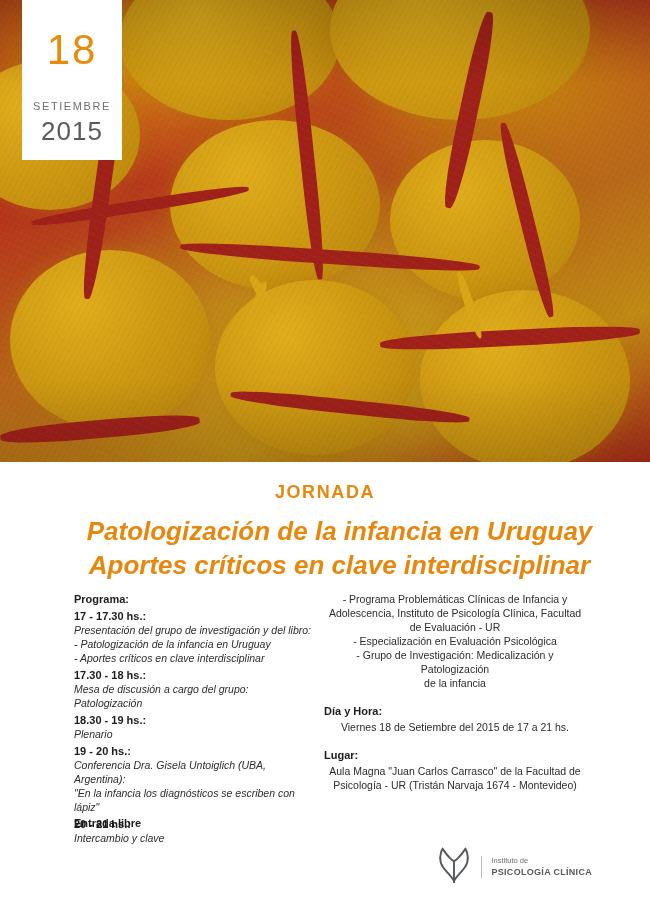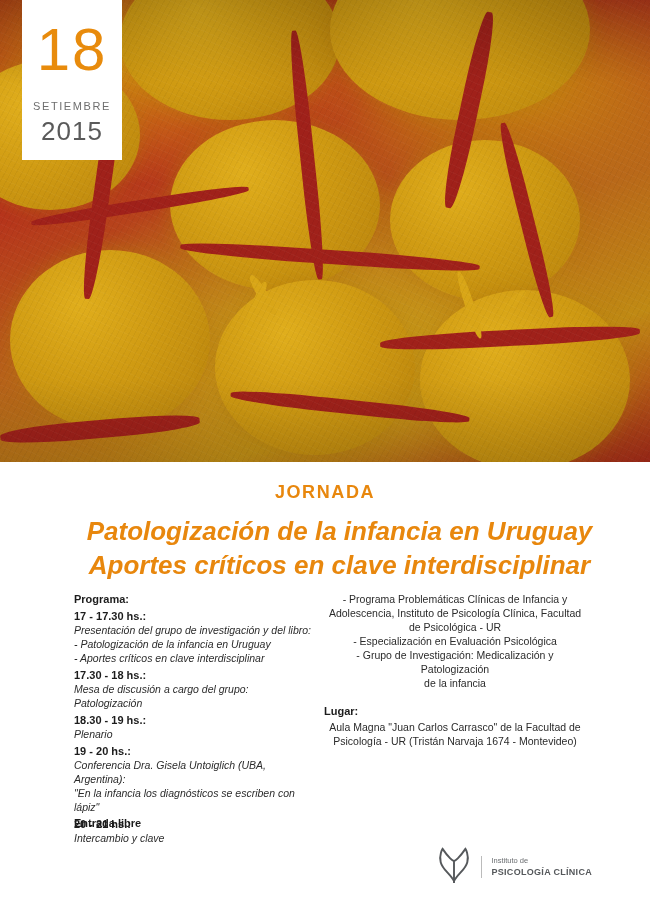--- a/index.html
+++ b/index.html
@@ -79,21 +79,21 @@
     width: 100px;
     height: 160px;
     background: #ffffff;
     z-index: 10;
     text-align: center;
     box-sizing: border-box;
     padding-top: 16px;
   }
   .date-day {
     font-family: "Liberation Sans", sans-serif;
-    font-size: 60px;
+    font-size: 42px;
     font-weight: 400;
     color: #e88b0c;
     letter-spacing: 2px;
     line-height: 56px;
     margin-top: 6px;
   }
   .date-month {
     font-size: 11px;
     letter-spacing: 1.6px;
     color: #6e6e6e;
@@ -333,26 +333,30 @@
       <div>
         <div class="time">20 - 21 hs.:</div>
         <div class="desc">Intercambio y clave</div>
       </div>
     </div>
 
     <div class="col col-right">
       <div>
         <div class="plain">- Programa Problemáticas Clínicas de Infancia y</div>
         <div class="plain">Adolescencia, Instituto de Psicología Clínica, Facultad</div>
-        <div class="plain">de Psicológica - UR</div>
+        <div class="plain">de Evaluación - UR</div>
         <div class="plain">- Especialización en Evaluación Psicológica</div>
         <div class="plain">- Grupo de Investigación: Medicalización y Patologización</div>
         <div class="plain">de la infancia</div>
       </div>
 
+      <div class="blocky">
+        <div class="sec-head">Día y Hora:</div>
+        <div class="plain">Viernes 18 de Setiembre del 2015 de 17 a 21 hs.</div>
+      </div>
 
       <div class="blocky">
         <div class="sec-head">Lugar:</div>
         <div class="plain">Aula Magna "Juan Carlos Carrasco" de la Facultad de</div>
         <div class="plain">Psicología - UR (Tristán Narvaja 1674 - Montevideo)</div>
       </div>
     </div>
 
     <div class="free-entry">Entrada libre</div>
   </div>

